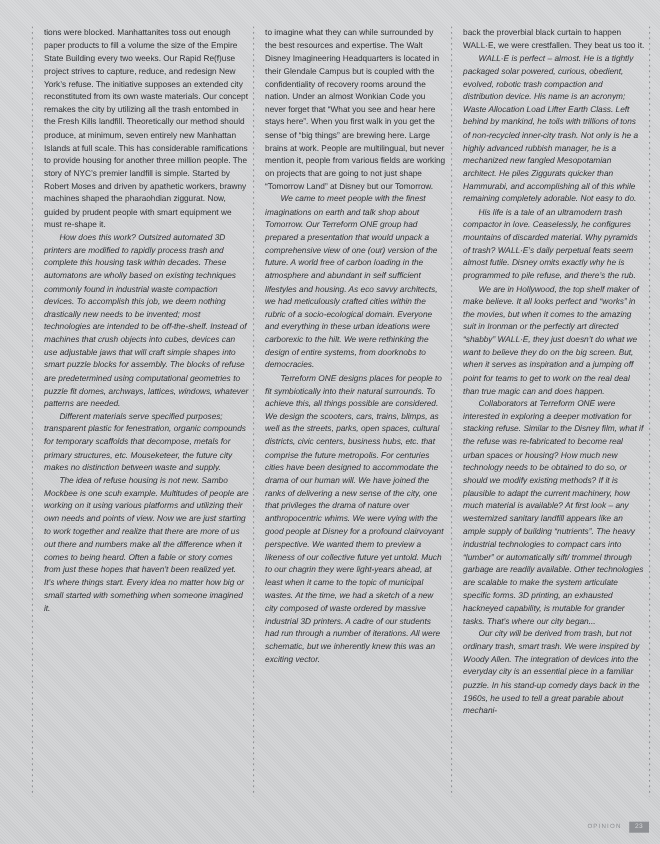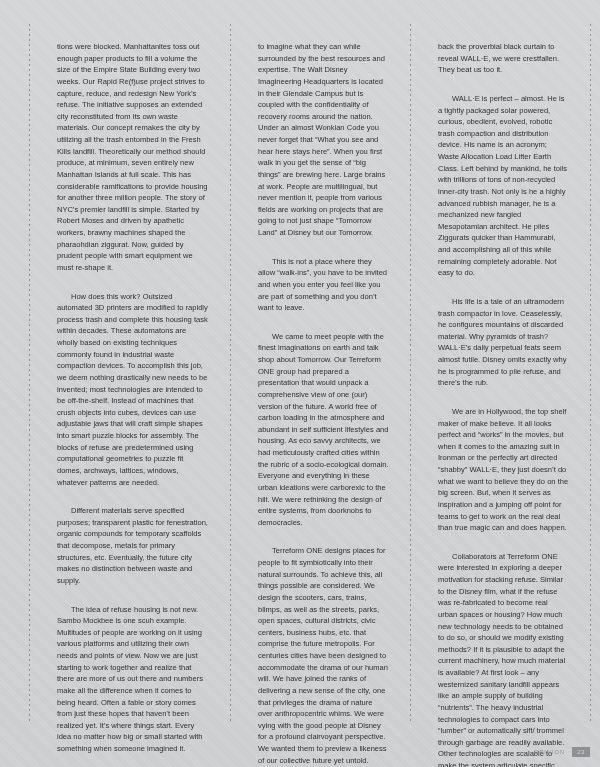--- a/index.html
+++ b/index.html
@@ -73,31 +73,32 @@
       to bottom,
       rgba(120,122,126,0.72) 0px,
       rgba(120,122,126,0.72) 2px,
       rgba(0,0,0,0) 2px,
       rgba(0,0,0,0) 5px
     );
     background-size: 1px 5px;
     background-repeat: repeat-y;
   }
   p.body-par {
-    margin: 17px;
+    margin: 0;
     font-size: 7.55px;
     line-height: 11.62px;
     color: #2e3033;
     text-align: left;
     letter-spacing: -0.02px;
     word-spacing: 0.1px;
     font-family: "Liberation Sans", sans-serif;
   }
   p.body-par.indent {
     text-indent: 14px;
+    font-style: italic;
   }
   .footer {
     position: absolute;
     right: 10px;
     bottom: 10px;
     display: flex;
     align-items: center;
     gap: 7px;
   }
   .footer-label {
@@ -122,35 +123,34 @@
 <body>
 
 <div class="page"></div>
 
 <div class="columns">
 
   <div class="col col-1">
     <div class="rule"></div>
     <p class="body-par">tions were blocked.  Manhattanites toss out enough paper products to fill a volume the size of the Empire State Building every two weeks.  Our Rapid Re(f)use project strives to capture, reduce, and redesign New York’s refuse.  The initiative supposes an extended city reconstituted from its own waste materials.  Our concept remakes the city by utilizing all the trash entombed in the Fresh Kills landfill.  Theoretically our method should produce, at minimum, seven entirely new Manhattan Islands at full scale.  This has considerable ramifications to provide housing for another three million people.  The story of NYC’s premier landfill is simple.  Started by Robert Moses and driven by apathetic workers, brawny machines shaped the pharaohdian ziggurat.  Now, guided by prudent people with smart equipment we must re-shape it.</p>
     <p class="body-par indent">How does this work?  Outsized automated 3D printers are modified to rapidly process trash and complete this housing task within decades.  These automatons are wholly based on existing techniques commonly found in industrial waste compaction devices.  To accomplish this job, we deem nothing drastically new needs to be invented; most technologies are intended to be off-the-shelf.  Instead of machines that crush objects into cubes, devices can use adjustable jaws that will craft simple shapes into smart puzzle blocks for assembly.  The blocks of refuse are predetermined using computational geometries to puzzle fit domes, archways, lattices, windows, whatever patterns are needed.</p>
-    <p class="body-par indent">Different materials serve specified purposes; transparent plastic for fenestration, organic compounds for temporary scaffolds that decompose, metals for primary structures, etc.  Eventually, the future city makes no distinction between waste and supply.</p>
+    <p class="body-par indent">Different materials serve specified purposes; transparent plastic for fenestration, organic compounds for temporary scaffolds that decompose, metals for primary structures, etc.  Mouseketeer, the future city makes no distinction between waste and supply.</p>
     <p class="body-par indent">The idea of refuse housing is not new.  Sambo Mockbee is one scuh example.  Multitudes of people are working on it using various platforms and utilizing their own needs and points of view.  Now we are just starting to work together and realize that there are more of us out there and numbers make all the difference when it comes to being heard.  Often a fable or story comes from just these hopes that haven’t been realized yet.  It’s where things start.  Every idea no matter how big or small started with something when someone imagined it.</p>
   </div>
 
   <div class="col col-2">
     <div class="rule"></div>
     <p class="body-par">to imagine what they can while surrounded by the best resources and expertise.  The Walt Disney Imagineering Headquarters is located in their Glendale Campus but is coupled with the confidentiality of recovery rooms around the nation.   Under an almost Wonkian Code you never forget that “What you see and hear here stays here”.   When you first walk in you get the sense of “big things” are brewing here.  Large brains at work.  People are multilingual, but never mention it, people from various fields are working on projects that are going to not just shape “Tomorrow Land” at Disney but our Tomorrow.</p>
-    <p class="body-par indent">This is not a place where they allow “walk-ins”, you have to be invited and when you enter you feel like you are part of something and you don’t want to leave.</p>
     <p class="body-par indent">We came to meet people with the finest imaginations on earth and talk shop about Tomorrow.  Our Terreform ONE group had prepared a presentation that would unpack a comprehensive view of one (our) version of the future.   A world free of carbon loading in the atmosphere and abundant in self sufficient lifestyles and housing.  As eco savvy architects, we had meticulously crafted cities within the rubric of a socio-ecological domain.  Everyone and everything in these urban ideations were carborexic to the hilt.   We were rethinking the design of entire systems, from doorknobs to democracies.</p>
     <p class="body-par indent">Terreform ONE designs places for people to fit symbiotically into their natural surrounds.  To achieve this, all things possible are considered.  We design the scooters, cars, trains, blimps, as well as the streets, parks, open spaces, cultural districts, civic centers, business hubs, etc. that comprise the future metropolis.  For centuries cities have been designed to accommodate the drama of our human will.  We have joined the ranks of delivering a new sense of the city, one that privileges the drama of nature over anthropocentric whims.  We were vying with the good people at Disney for a profound clairvoyant perspective.  We wanted them to preview a likeness of our collective future yet untold.  Much to our chagrin they were light-years ahead, at least when it came to the topic of municipal wastes.  At the time, we had a sketch of a new city composed of waste ordered by massive industrial 3D printers.  A cadre of our students had run through a number of iterations.  All were schematic, but we inherently knew this was an exciting vector.</p>
   </div>
 
   <div class="col col-3">
     <div class="rule"></div>
-    <p class="body-par">back the proverbial black curtain to reveal WALL·E, we were crestfallen.  They beat us too it.</p>
+    <p class="body-par">back the proverbial black curtain to happen WALL·E, we were crestfallen.  They beat us too it.</p>
     <p class="body-par indent">WALL·E is perfect – almost.  He is a tightly packaged solar powered, curious, obedient, evolved, robotic trash compaction and distribution device.  His name is an acronym; Waste Allocation Load Lifter Earth Class.  Left behind by mankind, he toils with trillions of tons of non-recycled inner-city trash.  Not only is he a highly advanced rubbish manager, he is a mechanized new fangled Mesopotamian architect.  He piles Ziggurats quicker than Hammurabi, and accomplishing all of this while remaining completely adorable.  Not easy to do.</p>
     <p class="body-par indent">His life is a tale of an ultramodern trash compactor in love.  Ceaselessly, he configures mountains of discarded material.  Why pyramids of trash?   WALL·E’s daily perpetual feats seem almost futile.  Disney omits exactly why he is programmed to pile refuse, and there’s the rub.</p>
     <p class="body-par indent">We are in Hollywood, the top shelf maker of make believe. It all looks perfect and “works” in the movies, but when it comes to the amazing suit in Ironman or the perfectly art directed “shabby” WALL·E, they just doesn’t do what we want to believe they do on the big screen.   But, when it serves as inspiration and a jumping off point for teams to get to work on the real deal than true magic can and does happen.</p>
     <p class="body-par indent">Collaborators at Terreform ONE were interested in exploring a deeper motivation for stacking refuse.  Similar to the Disney film, what if the refuse was re-fabricated to become real urban spaces or housing?  How much new technology needs to be obtained to do so, or should we modify existing methods? If it is plausible to adapt the current machinery, how much material is available?  At first look – any westernized sanitary landfill appears like an ample supply of building “nutrients”.  The heavy industrial technologies to compact cars into “lumber” or automatically sift/ trommel through garbage are readily available.  Other technologies are scalable to make the system articulate specific forms.  3D printing, an exhausted hackneyed capability, is mutable for grander tasks.  That’s where our city began...</p>
     <p class="body-par indent">Our city will be derived from trash, but not ordinary trash, smart trash.  We were inspired by Woody Allen.  The integration of devices into the everyday city is an essential piece in a familiar puzzle.  In his stand-up comedy days back in the 1960s, he used to tell a great parable about mechani-</p>
   </div>
 
 </div>
 
 <div class="rule-end"></div>

